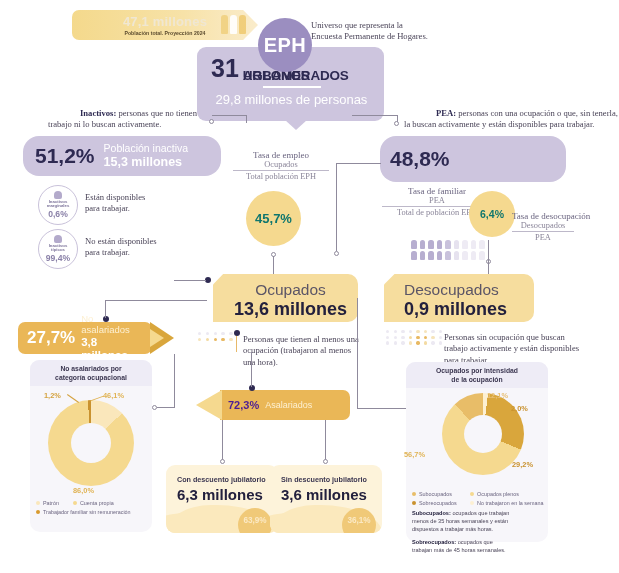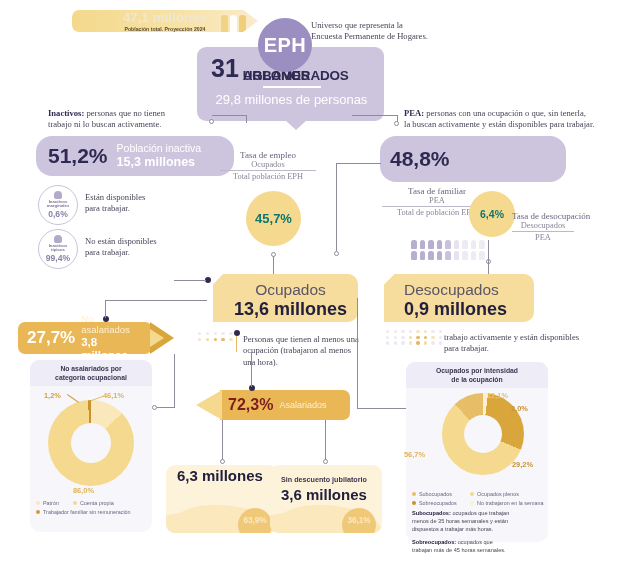--- a/index.html
+++ b/index.html
@@ -10,21 +10,21 @@
     position: relative;
     overflow: hidden;
     color: #2b2b4a;
   }
 
   
   .abs { position: absolute; }
 
   
   #top-banner {
-    left: 72px; top: 10px; width: 186px; height: 22px;
+    left: 72px; top: 10px; width: 186px; height: 30px;
     background: linear-gradient(90deg,#f4d98c 0%, #f7e2a8 60%, #faeccb 100%);
     border-radius: 7px 0 0 7px;
     clip-path: polygon(0 0, 92% 0, 100% 50%, 92% 100%, 0 100%);
     display: flex; flex-direction: column; align-items: center; justify-content: center;
   }
   #top-banner .big { font-size: 13px; font-weight: bold; color: #f0e7d2; letter-spacing:.2px;}
   #top-banner .small { font-size: 5.2px; font-weight: bold; color:#5a4a2e; margin-top:1px;}
   .ppl-icons { position:absolute; right:12px; top:5px; display:flex; gap:2px; }
   .ppl-icons span { width:7px; height:19px; background:#f0cf7c; border-radius:3px 3px 1px 1px; opacity:.85;}
   .ppl-icons span:nth-child(2){background:#fff;opacity:.9}
@@ -48,26 +48,26 @@
   #eph-box .row { display:flex; align-items:center; gap:4px; }
   #eph-box .num { font-size: 25px; font-weight: bold; color:#2e2a52; line-height:1; }
   #eph-box .lbl { font-size: 13.5px; font-weight:bold; color:#2e2a52; line-height:1.02; letter-spacing:-.2px;}
   #eph-box .rule { width:58px; height:1.5px; background:#fff; margin: 5px auto 4px; }
   #eph-box .sub { font-size: 13px; color:#fff; text-align:center; }
   #eph-box .tail { position:absolute; left:88px; bottom:-9px; width:0;height:0;
      border-left:11px solid transparent;border-right:11px solid transparent;border-top:10px solid #cdc5de;}
 
   
   .defn { font-family:"Liberation Serif", serif; font-size:8.6px; color:#4a4458; line-height:1.32; }
-  .defn b { color:#2e2a52; }
+  .defn b { color:#2e2a52;margin-left:32px; }
 
   
   .pill { border-radius: 16px; display:flex; align-items:center; }
   #inactiva-pill {
-    left: 36px; top: 136px; width: 198px; height: 40px;
+    left: 23px; top: 136px; width: 198px; height: 40px;
     background:#cdc5de; padding: 0 12px; gap: 9px;
   }
   #inactiva-pill .pct { font-size: 21px; font-weight:bold; color:#2e2a52; }
   #inactiva-pill .txt { font-size: 10.5px; color:#fff; line-height:1.25; }
   #inactiva-pill .txt .b2 { font-size:12.5px; font-weight:bold; display:block; }
 
   #pea-pill {
     left: 380px; top: 136px; width: 186px; height: 46px;
     background:#cdc5de; padding: 0 10px; gap: 7px;
   }
@@ -225,21 +225,21 @@
   <div class="icon"></div>
   <div class="nm">Inactivos</div>
   <div class="nm">típicos</div>
   <div class="pc">99,4%</div>
 </div>
 <div class="abs defn" style="left:85px; top:236px; width:110px;">
   <div>No están disponibles</div>
   <div>para trabajar.</div>
 </div>
 
-<div class="abs formula" style="left:220px; top:150px; width:96px;">
+<div class="abs formula" style="left:233px; top:150px; width:96px;">
   <div class="t1">Tasa de empleo</div>
   <div class="t2">Ocupados</div>
   <div class="t3">Total población EPH</div>
 </div>
 <div class="abs ycirc" style="left:246px; top:191px; width:55px;height:55px; font-size:13px;">
   <span>45,7%</span>
 </div>
 <div class="knob abs" style="left:271px; top:252px;"></div>
 <div class="ln lnv abs" style="left:273px; top:256px; height:20px;"></div>
 
@@ -335,20 +335,21 @@
   <i style="background:#ece9f2"></i>
     <i style="background:#ece9f2"></i>
     <i style="background:#ece9f2"></i>
     <i style="background:#f6e4bb"></i>
     <i style="background:#e8b963"></i>
     <i style="background:#f3dba3"></i>
     <i style="background:#ece9f2"></i>
     <i style="background:#ece9f2"></i>
 </div>
 <div class="abs defn" style="left:444px; top:332px; width:165px;">
+  <div>Personas sin ocupación que buscan</div>
   <div>trabajo activamente y están disponibles</div>
   <div>para trabajar.</div>
 </div>
 
 <div class="abs" style="left:18px; top:322px; width:160px; height:32px;">
   <div style="position:absolute;left:0;top:0;width:134px;height:32px;background:#eab757;border-radius:7px;display:flex;align-items:center;padding:0 9px;gap:6px;">
     <span style="font-size:17px;font-weight:bold;color:#fff;">27,7%</span>
     <span style="line-height:1.2;">
       <span style="font-size:9.5px;color:#fdf0d2;display:block;">No asalariados</span>
       <span style="font-size:11.5px;font-weight:bold;color:#fff;display:block;">3,8 millones</span>
@@ -396,21 +397,21 @@
     </div>
   </div>
   <div class="li">
     <span class="dot" style="background:#d89a2e;"></span>
     <span>Trabajador familiar sin remuneración</span>
   </div>
 </div>
 
 <div class="abs" style="left:196px; top:390px; width:160px; height:30px;">
   <div style="position:absolute;left:24px;top:0;width:130px;height:30px;background:#eab757;border-radius:0 7px 7px 0;display:flex;align-items:center;padding:0 8px;gap:6px;">
-    <span style="font-size:16px;font-weight:bold;color:#7f1d1d;">72,3%</span>
+    <span style="font-size:11px;font-weight:bold;color:#4c1d95;">72,3%</span>
     <span style="line-height:1.2;">
       <span style="font-size:9px;color:#fdf0d2;display:block;">Asalariados</span>
     </span>
   </div>
   <div style="position:absolute;left:0;top:0;width:0;height:0;border-top:15px solid transparent;border-bottom:15px solid transparent;border-right:26px solid #f5d98f;"></div>
 </div>
 <div class="knobf abs" style="left:249px; top:385px;"></div>
 <div class="ln lnv abs" style="left:251px; top:352px; height:35px; background:#8f8a9c;"></div>
 
 <div class="ln lnv abs" style="left:222px; top:420px; height:40px; background:#8f8a9c;"></div>
@@ -418,20 +419,21 @@
 <div class="ln lnv abs" style="left:325px; top:420px; height:40px; background:#8f8a9c;"></div>
 <div class="knob abs" style="left:323px; top:459px;"></div>
 
 <div class="ln lnv abs" style="left:357px; top:298px; height:110px; background:#8f8a9c;"></div>
 <div class="ln lnh abs" style="left:357px; top:408px; width:52px; background:#8f8a9c;"></div>
 <div class="knob abs" style="left:407px; top:406px;"></div>
 
 <div class="card" style="left:166px; top:465px; width:112px; height:68px;">
   <div class="wave2"></div>
   <div class="wave"></div>
+  <div class="ttl" style="position:relative;">Con descuento jubilatorio</div>
   <div class="val" style="position:relative;">6,3 millones</div>
   <div class="bub">63,9%</div>
 </div>
 
 <div class="card" style="left:270px; top:465px; width:112px; height:68px;">
   <div class="wave2"></div>
   <div class="wave"></div>
   <div class="ttl" style="position:relative;">Sin descuento jubilatorio</div>
   <div class="val" style="position:relative;">3,6 millones</div>
   <div class="bub">36,1%</div>

